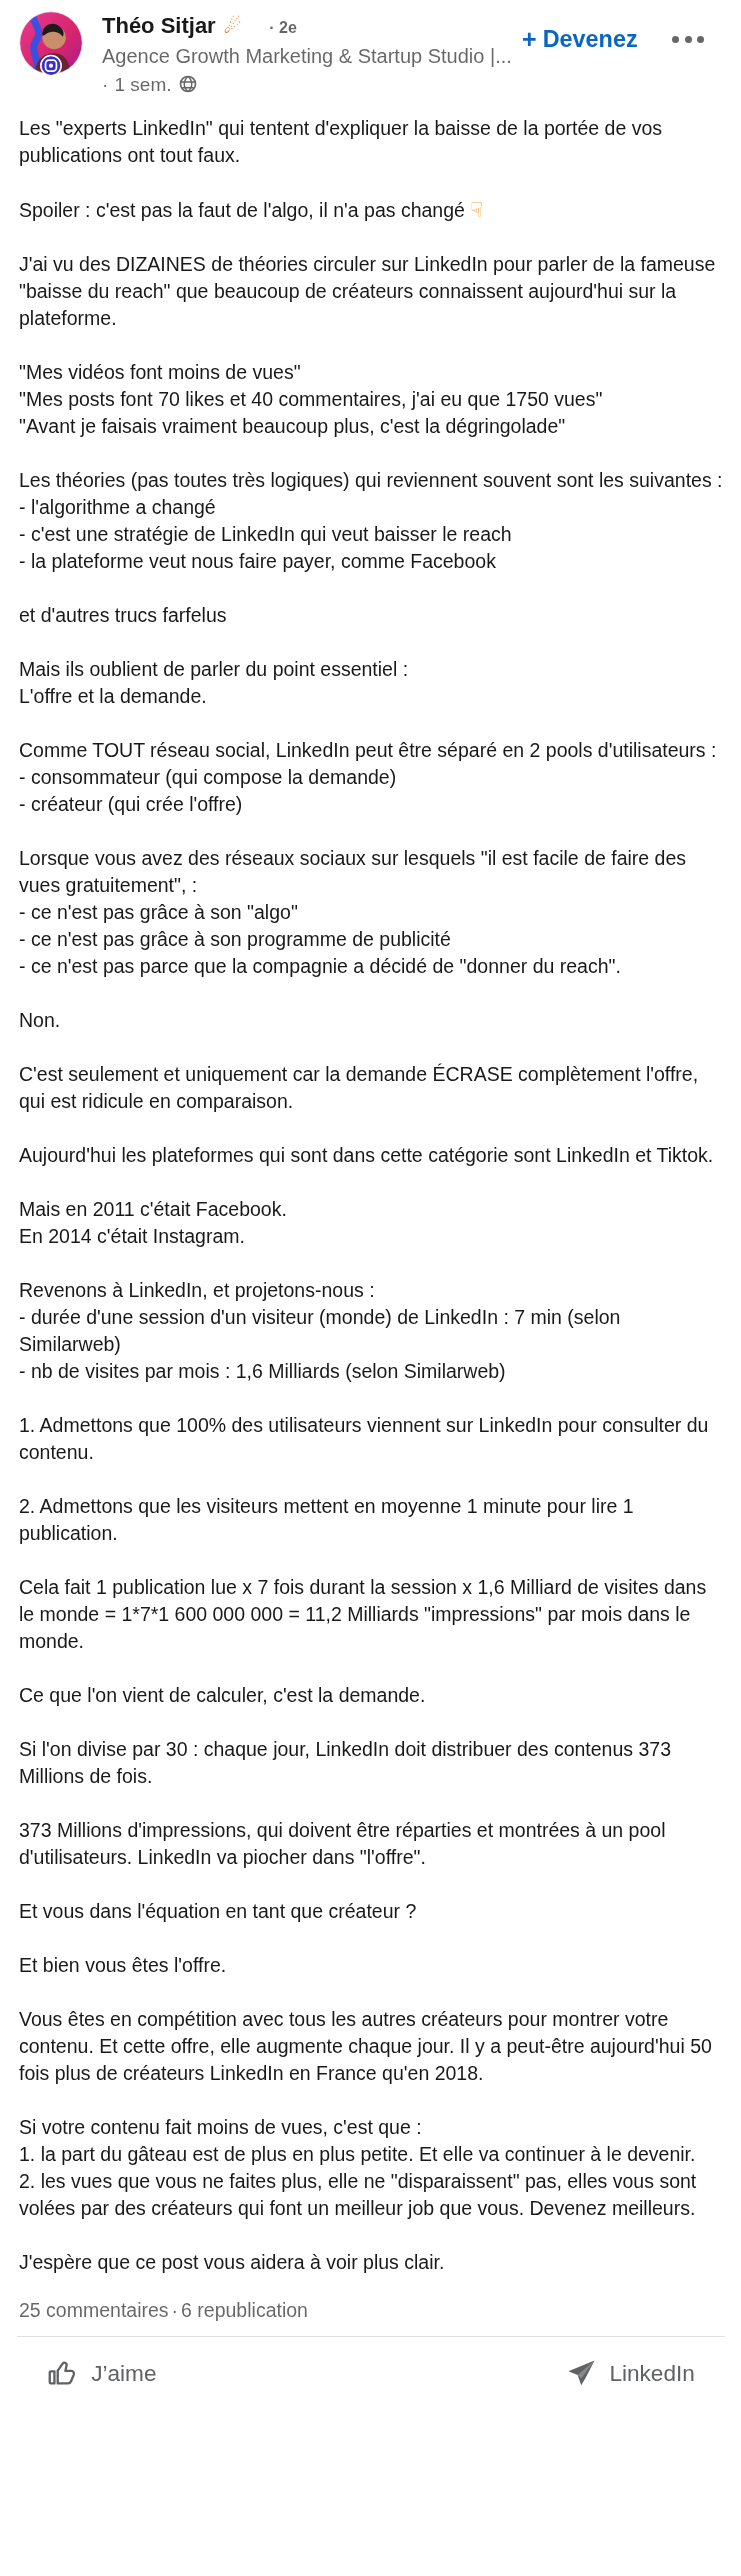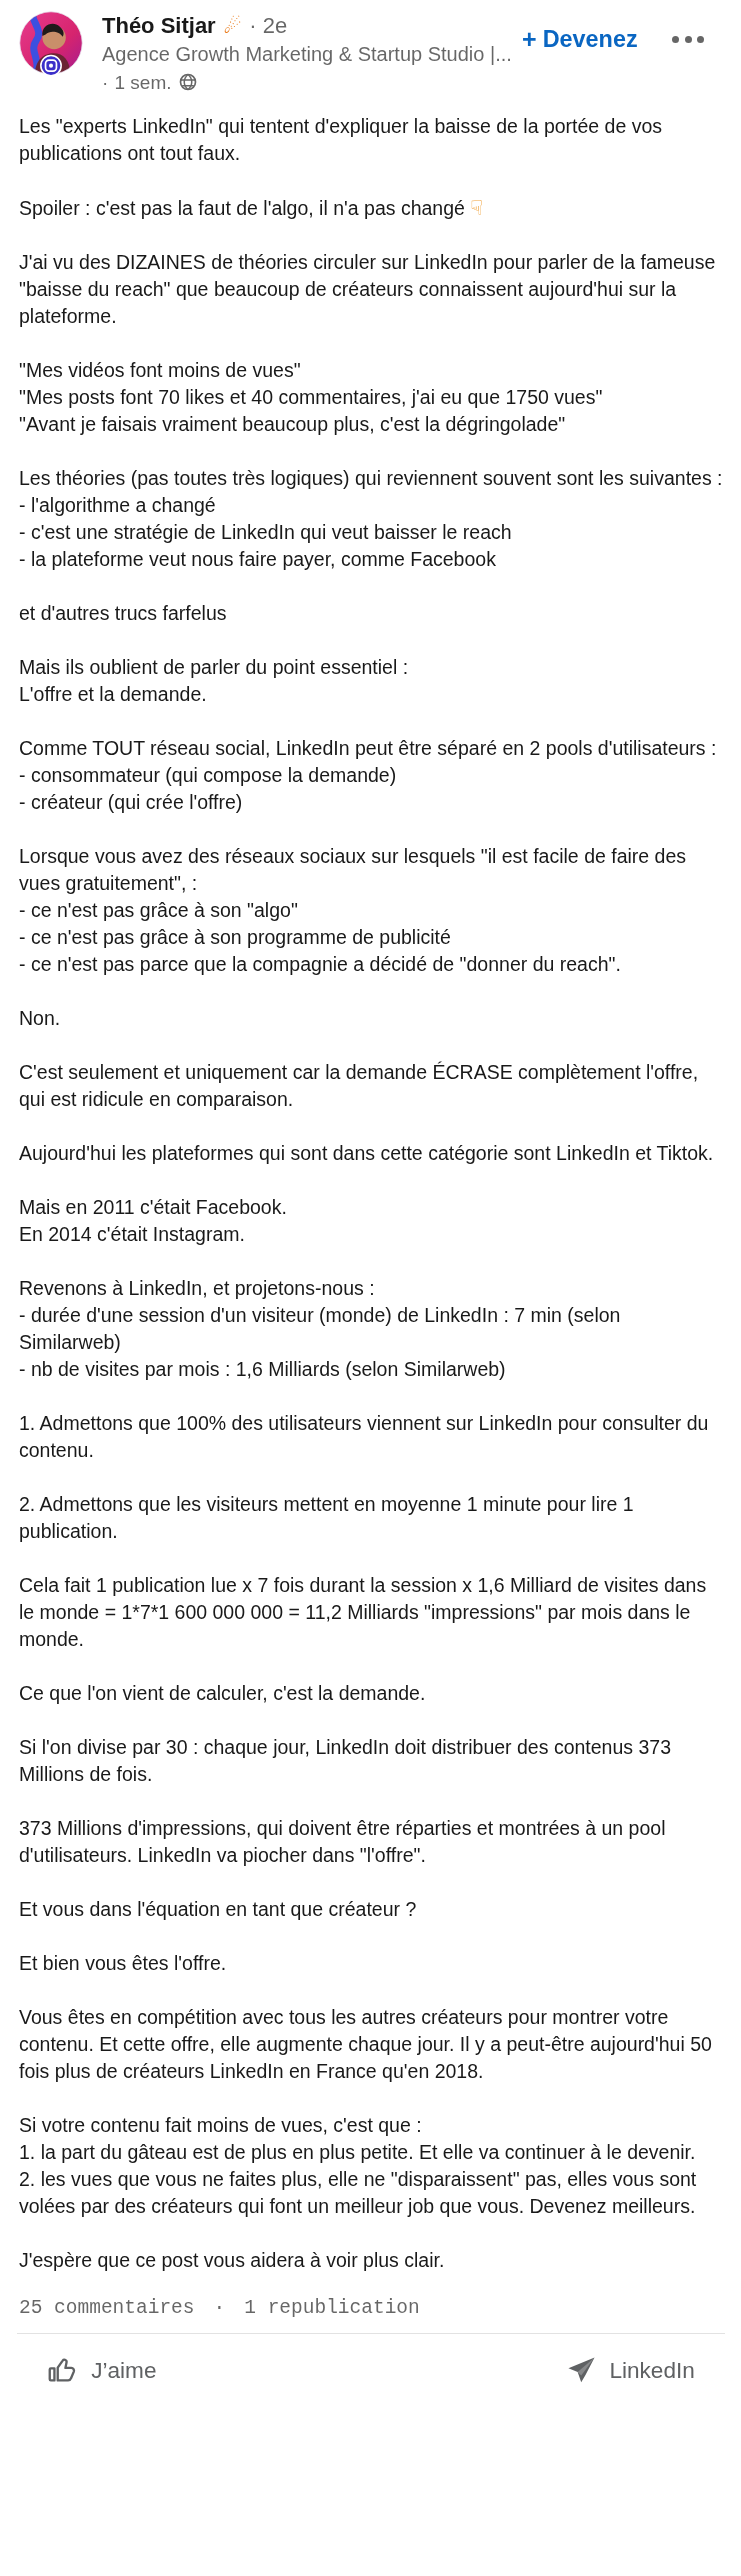--- a/index.html
+++ b/index.html
@@ -33,21 +33,21 @@
   }
   .name-row {
     display: flex;
     align-items: baseline;
     gap: 7.8px;
     font-size: 22px;
     line-height: 26.5px;
   }
   .actor-name { font-weight: bold; color: rgba(0,0,0,0.9); cursor: pointer; }
   .name-emoji { color: #e8710a; font-size: 20px; }
-  .degree { color: rgba(0,0,0,0.6); font-size: 22px; font-weight: normal; }
+  .degree { color: rgba(0,0,0,0.6); font-size: 16px; font-weight: bold; margin-left: 20px; }
   .headline {
     color: rgba(0,0,0,0.6);
     font-size: 20px;
     line-height: 26.5px;
     margin-top: 2px;
     white-space: nowrap;
     overflow: hidden;
   }
   .meta-row {
     display: flex;
@@ -110,21 +110,21 @@
     font-size: 19.5px;
   }
   .social-left { display: flex; align-items: center; gap: 7.8px; cursor: pointer; }
   .reaction-stack { display: flex; }
   .reaction-stack .rx {
     width: 25px; height: 25px; border-radius: 50%;
     border: 1.6px solid #fff;
     display: block;
   }
   .reaction-stack .rx + .rx { margin-left: -4.7px; }
-  .social-right { display: flex; gap: 19px; font-family: Liberation Mono, monospace; }
+  .social-right { display: flex; gap: 3px; }
   .social-right span { cursor: pointer; }
   .social-right .sep { cursor: default; }
 
   .divider {
     border: none;
     border-top: 0.8px solid #e2e2e2;
     margin: 0 17px;
   }
 
   
@@ -273,21 +273,21 @@
 Si votre contenu fait moins de vues, c'est que :
 1. la part du gâteau est de plus en plus petite. Et elle va continuer à le devenir.
 2. les vues que vous ne faites plus, elle ne "disparaissent" pas, elles vous sont volées par des créateurs qui font un meilleur job que vous. Devenez meilleurs.
 
 J'espère que ce post vous aidera à voir plus clair.</div>
 
 <div class="social-proof">
   <div class="social-right">
     <span>25 commentaires</span>
     <span class="sep">·</span>
-    <span>1 republication</span>
+    <span>6 republication</span>
   </div>
 </div>
 
 <hr class="divider">
 
 <div class="action-bar">
   <button class="action-btn">
     <svg viewBox="0 0 24 24">
       <path d="M2.8 10.4h2.6v8.8H2.8c-.4 0-.8-.3-.8-.8v-7.2c0-.5.4-.8.8-.8z" fill="none" stroke="#5f6163" stroke-width="1.7" stroke-linejoin="round"></path>
       <path d="M7.8 19.2h7.6c.9 0 1.7-.5 2-1.4l2.1-5c.5-1.3-.4-2.7-1.8-2.7h-4.3l.8-3.9c.2-.9-.3-1.7-1.1-2-.6-.2-1.3 0-1.7.6l-3.6 5.1v9.3z" fill="none" stroke="#5f6163" stroke-width="1.7" stroke-linejoin="round"></path>

